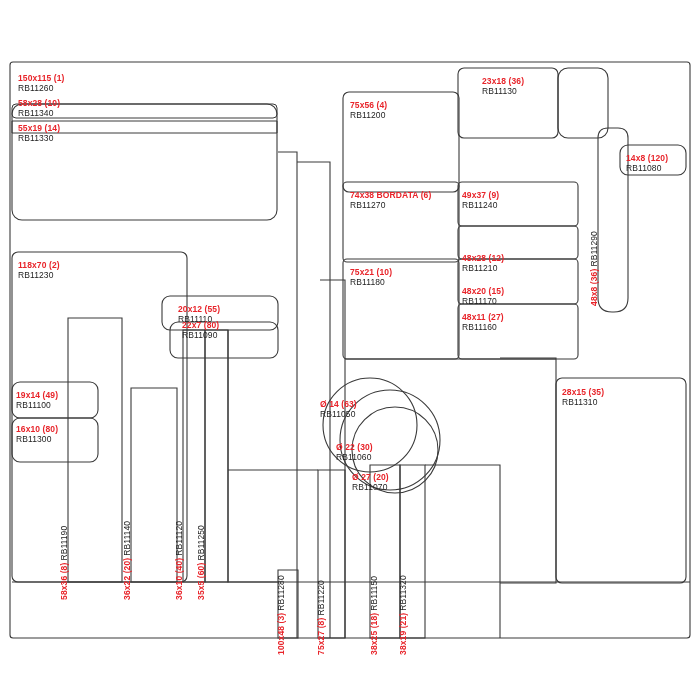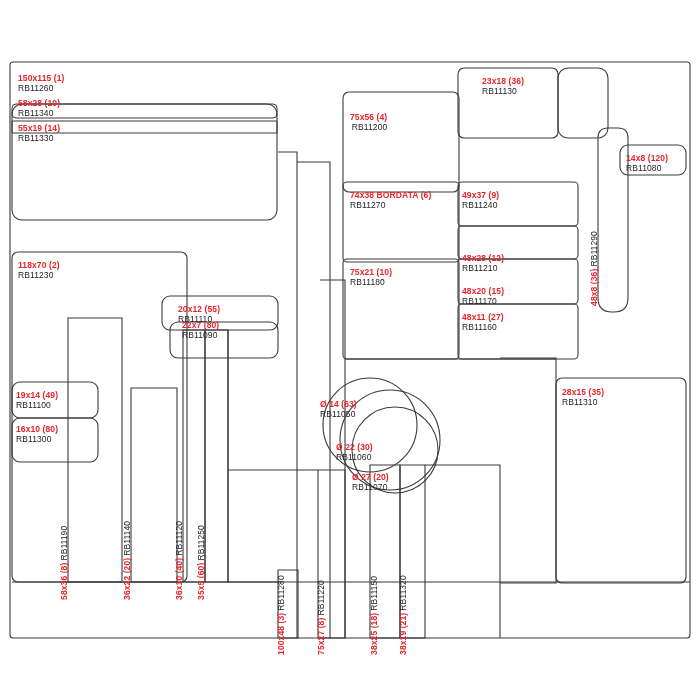--- a/index.html
+++ b/index.html
@@ -144,21 +144,21 @@
         <span class="code">RB11090</span>
       </div>
       <div class="lbl" style="left: 16px; top: 391px;">
         <span class="dim">19x14 (49)</span>
         <span class="code">RB11100</span>
       </div>
       <div class="lbl" style="left: 16px; top: 425px;">
         <span class="dim">16x10 (80)</span>
         <span class="code">RB11300</span>
       </div>
-      <div class="lbl" style="left: 350px; top: 113px; text-align: right;">
+      <div class="lbl" style="left: 350px; top: 101px;">
         <span class="dim">75x56 (4)</span>
         <span class="code">RB11200</span>
       </div>
       <div class="lbl" style="left: 482px; top: 77px;">
         <span class="dim">23x18 (36)</span>
         <span class="code">RB11130</span>
       </div>
       <div class="lbl" style="left: 626px; top: 154px;">
         <span class="dim">14x8 (120)</span>
         <span class="code">RB11080</span>

